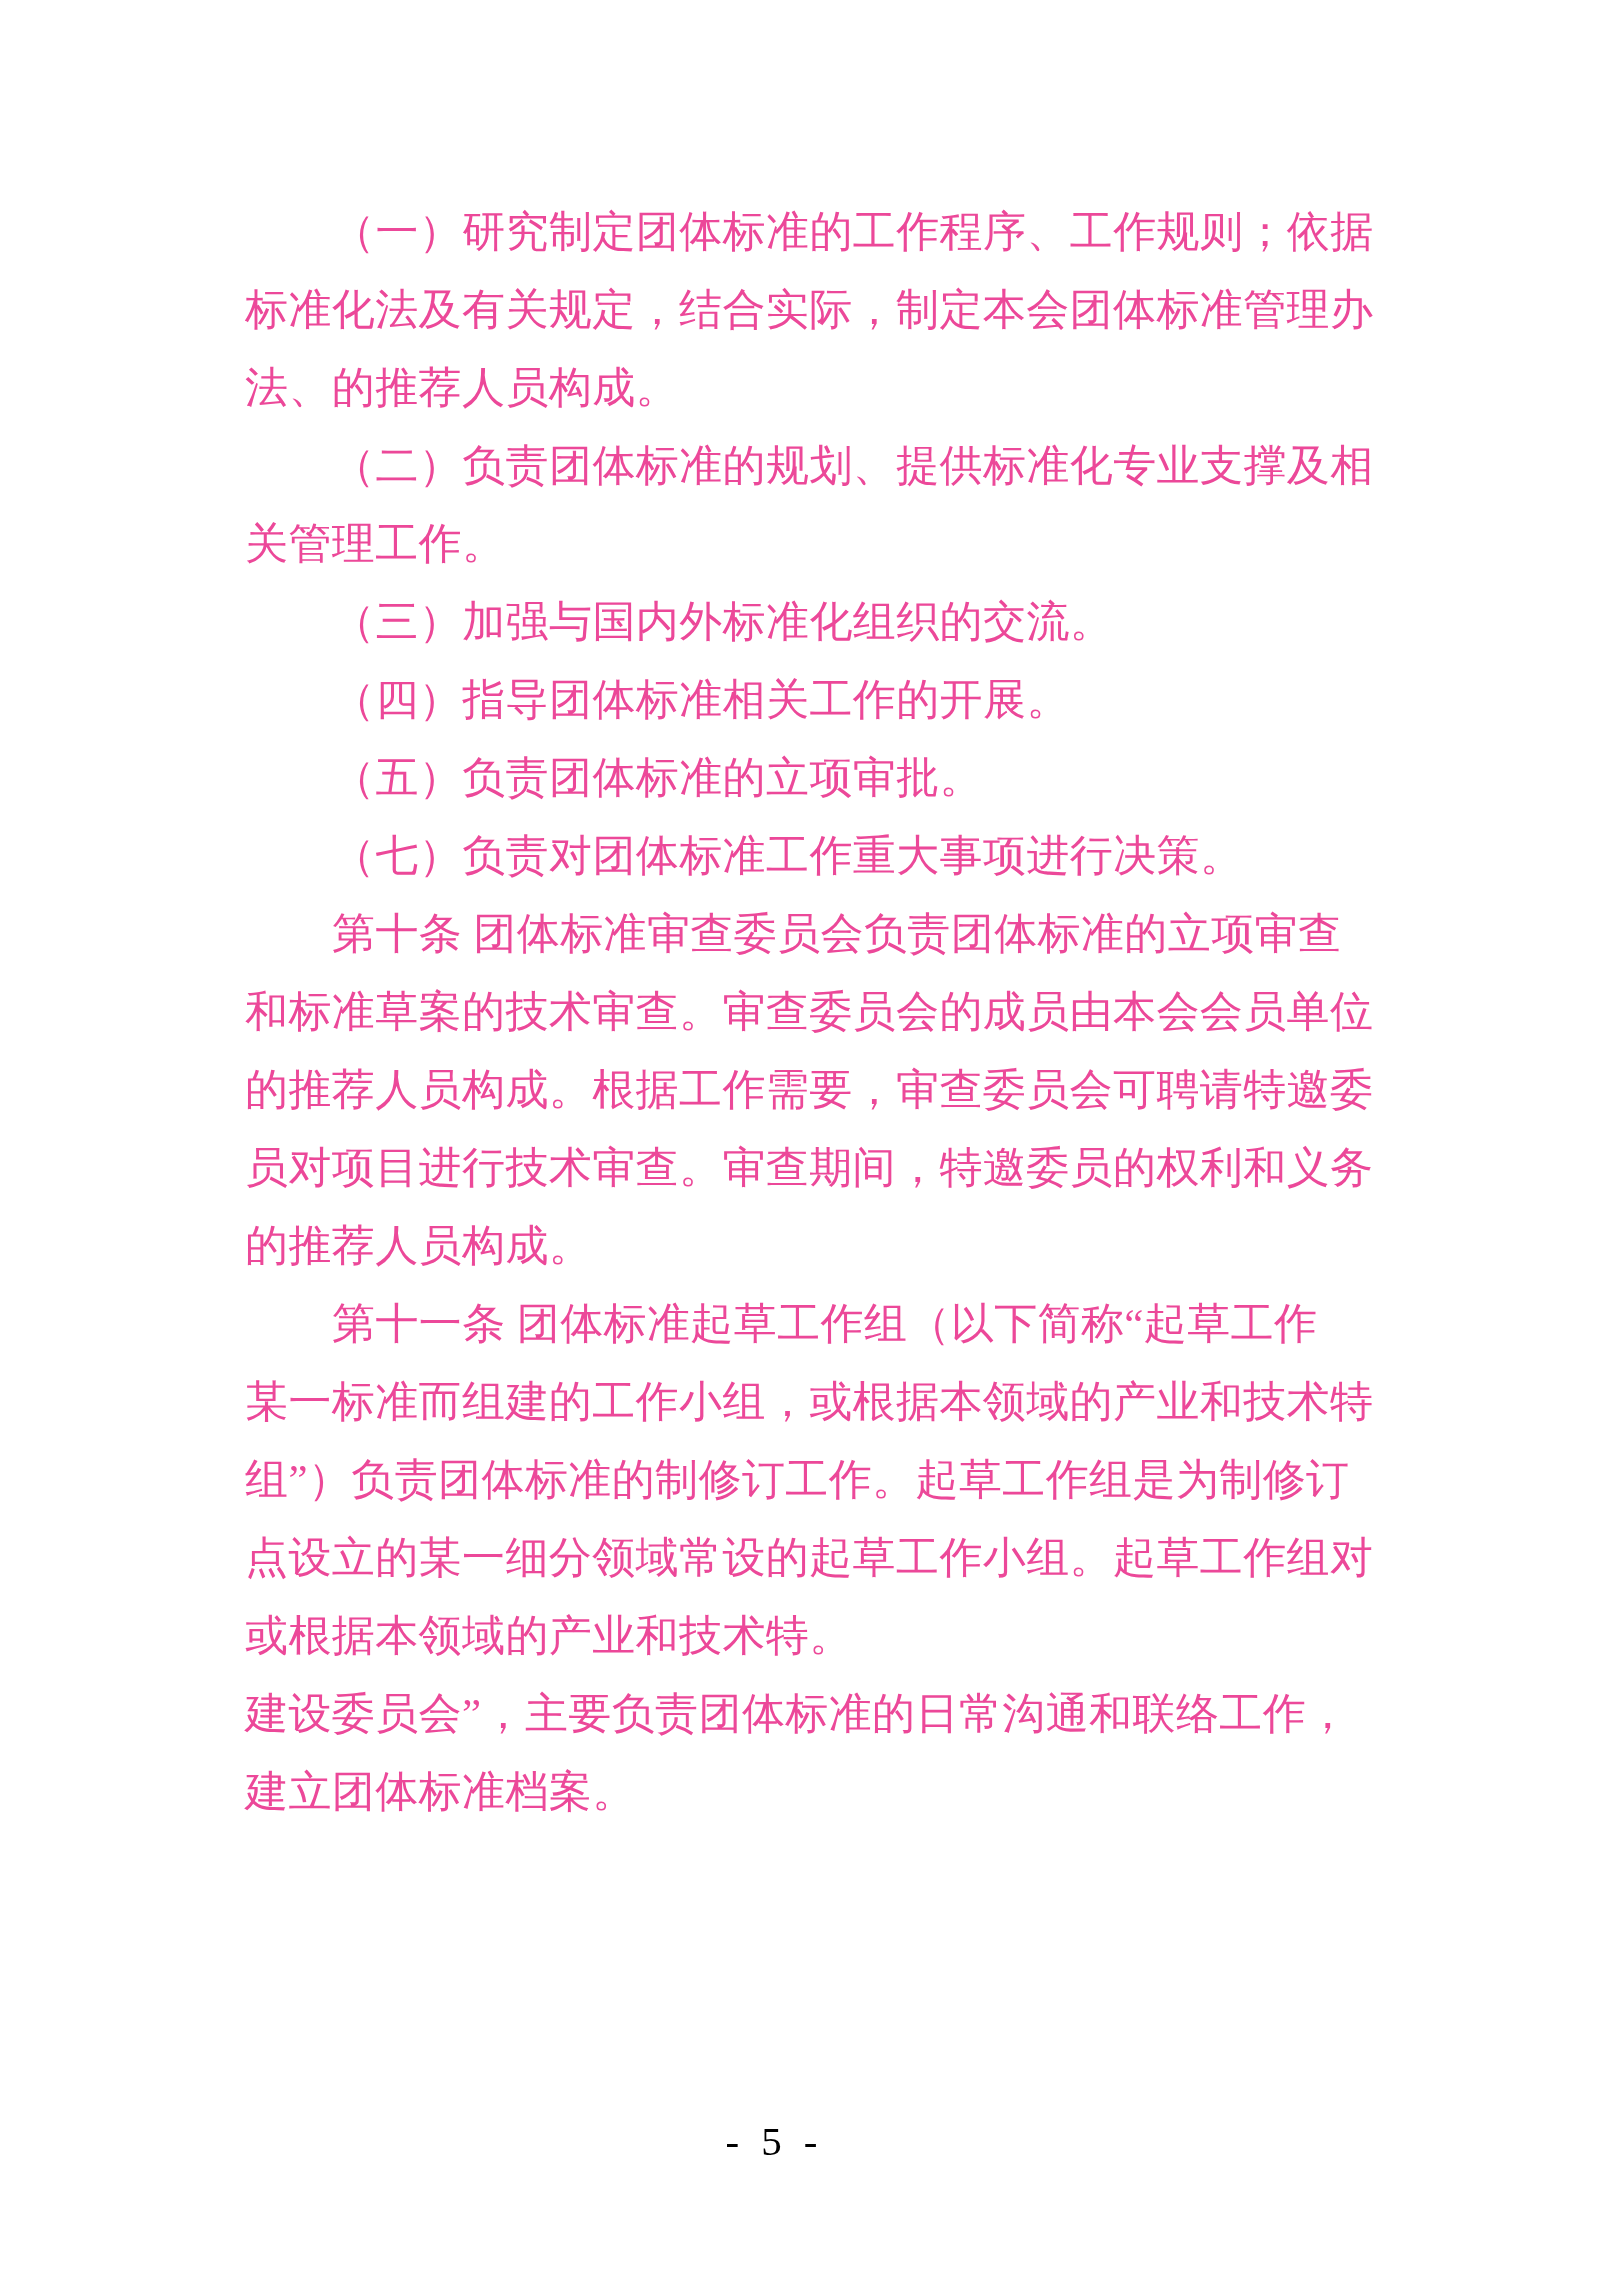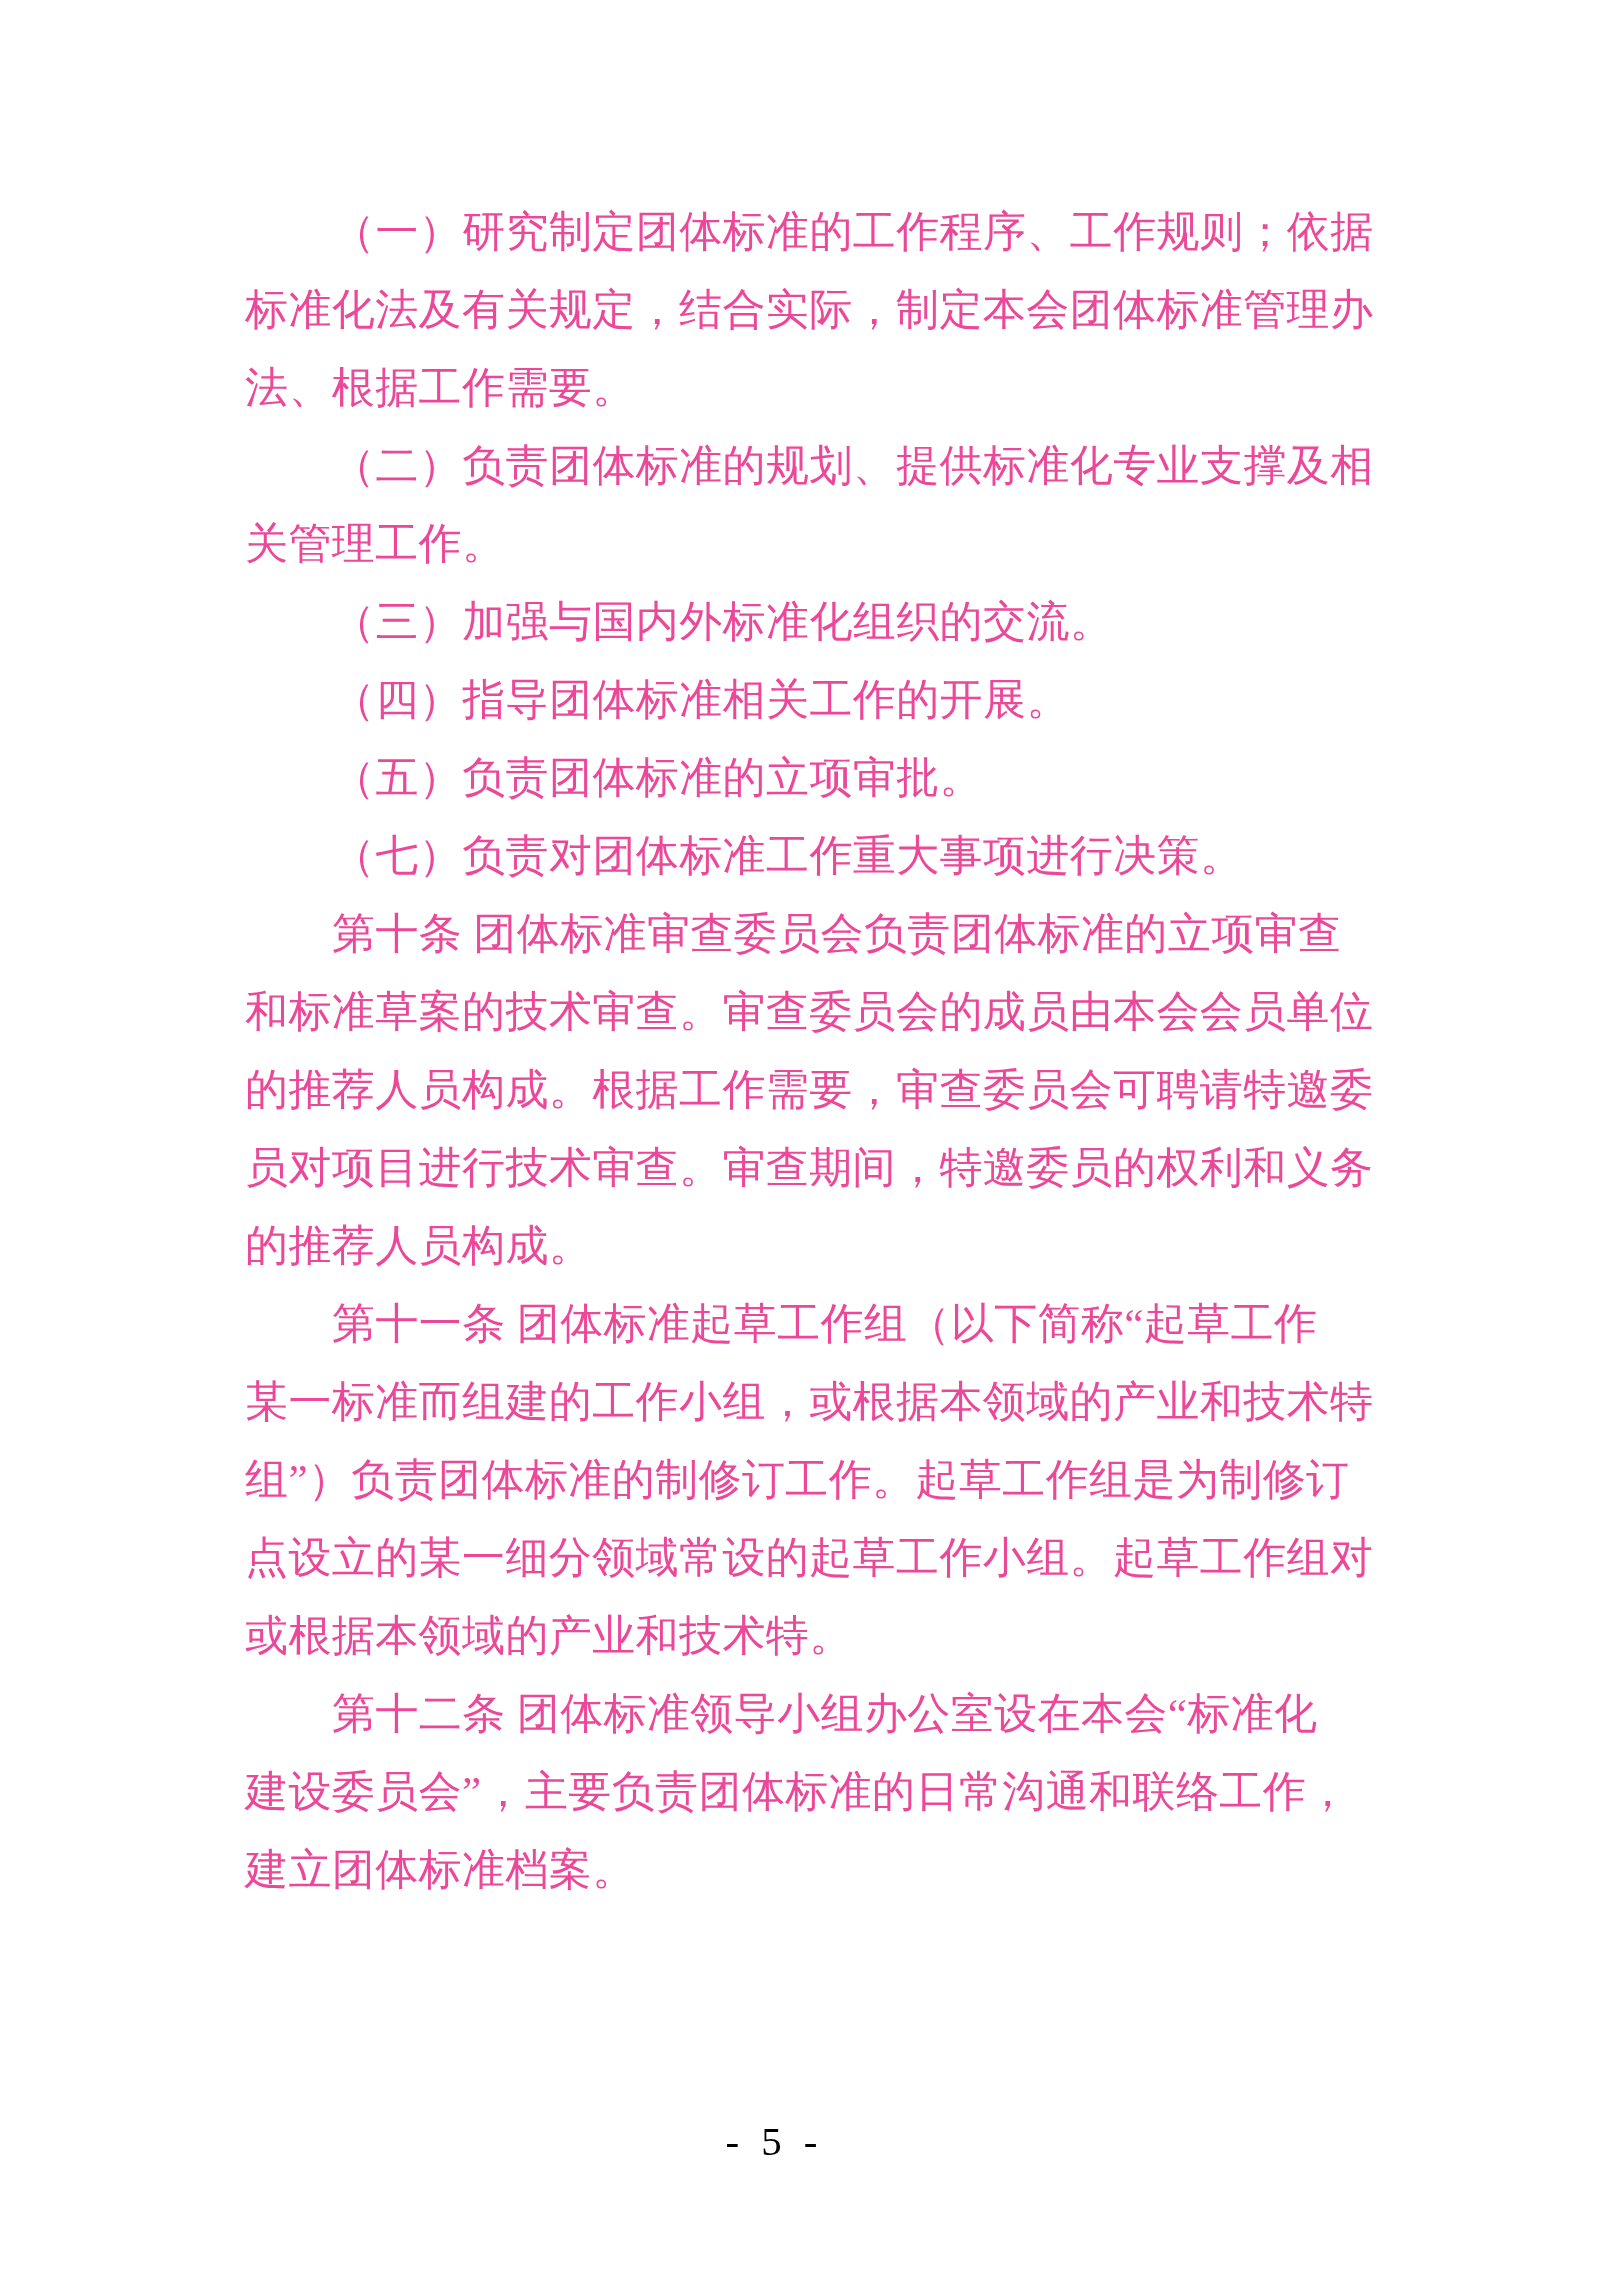--- a/index.html
+++ b/index.html
@@ -55,21 +55,21 @@
 </head>
 <body>
 
 <div class="page">
 
   <div class="text-block">
 
     <div class="para">
       <div class="line first">（一）研究制定团体标准的工作程序、工作规则；依据</div>
       <div class="line">标准化法及有关规定，结合实际，制定本会团体标准管理办</div>
-      <div class="line">法、根据工作需要。</div>
+      <div class="line">法、的推荐人员构成。</div>
     </div>
 
     <div class="para">
       <div class="line first">（二）负责团体标准的规划、提供标准化专业支撑及相</div>
       <div class="line">关管理工作。</div>
     </div>
 
     <div class="para">
       <div class="line first">（三）加强与国内外标准化组织的交流。</div>
     </div>
@@ -97,21 +97,20 @@
 
     <div class="para">
       <div class="line first">第十一条 团体标准起草工作组（以下简称“起草工作</div>
       <div class="line">某一标准而组建的工作小组，或根据本领域的产业和技术特</div>
       <div class="line">组”）负责团体标准的制修订工作。起草工作组是为制修订</div>
       <div class="line">点设立的某一细分领域常设的起草工作小组。起草工作组对</div>
       <div class="line">或根据本领域的产业和技术特。</div>
     </div>
 
     <div class="para">
-      <div class="line first">第十二条 团体标准领导小组办公室设在本会“标准化</div>
       <div class="line">建设委员会”，主要负责团体标准的日常沟通和联络工作，</div>
       <div class="line">建立团体标准档案。</div>
     </div>
 
   </div>
 
   <div class="page-number">- 5 -</div>
 
 </div>
 

